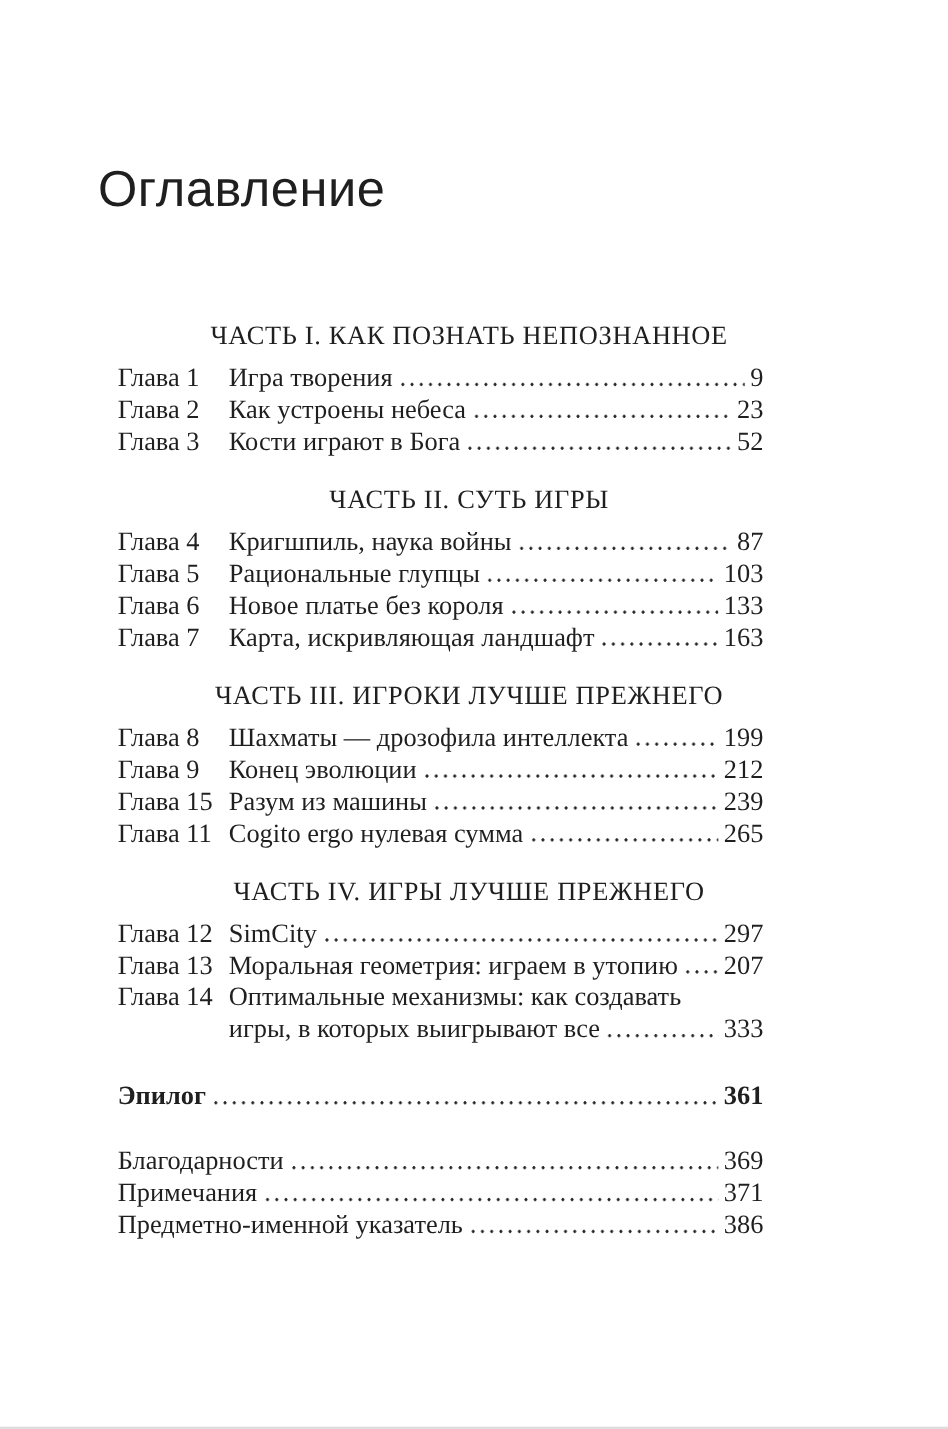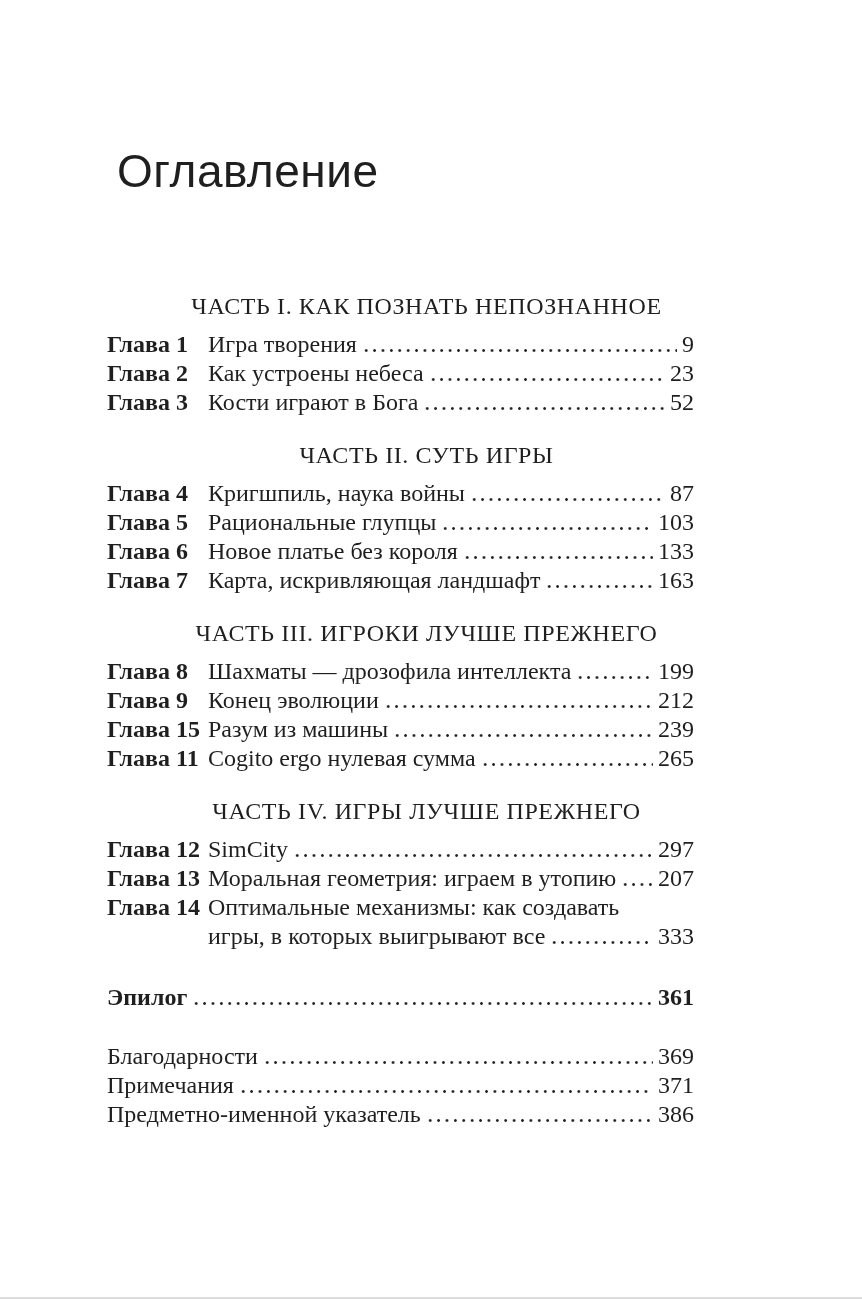--- a/index.html
+++ b/index.html
@@ -12,21 +12,21 @@
     font-family: "Liberation Serif", "DejaVu Serif", serif;
     color: var(--ink, #1f1f1f);
   }
   .page {
     position: absolute;
     inset: 0;
     background: var(--paper, #ffffff);
   }
   .doc-title {
     position: absolute;
-    left: 117px;
+    left: 89px;
     top: 148px;
     font-family: "Liberation Sans", "DejaVu Sans", sans-serif;
     font-weight: 400;
     font-size: 46px;
     line-height: 1;
     letter-spacing: 0.5px;
     color: var(--ink, #1f1f1f);
   }
   .toc {
     position: absolute;
@@ -47,21 +47,20 @@
   .section-heading:first-child { margin-top: 0; }
   .row {
     display: flex;
     align-items: baseline;
   }
   .row.epilogue-row { margin-top: 32px; font-weight: bold; }
   .row.backmatter-row.first { margin-top: 30px; }
   .label {
     flex: 0 0 101px;
     width: 101px;
-    font-weight: bold;
   }
   .entry-title { white-space: nowrap; text-align: right; }
   .leader {
     flex: 1 1 auto;
     min-width: 12px;
     height: 3px;
     margin: 0 5px 0 5px;
     background-image: radial-gradient(circle, #232323 1.15px, rgba(255,255,255,0) 1.55px);
     background-size: 8.4px 3px;
     background-repeat: repeat-x;

